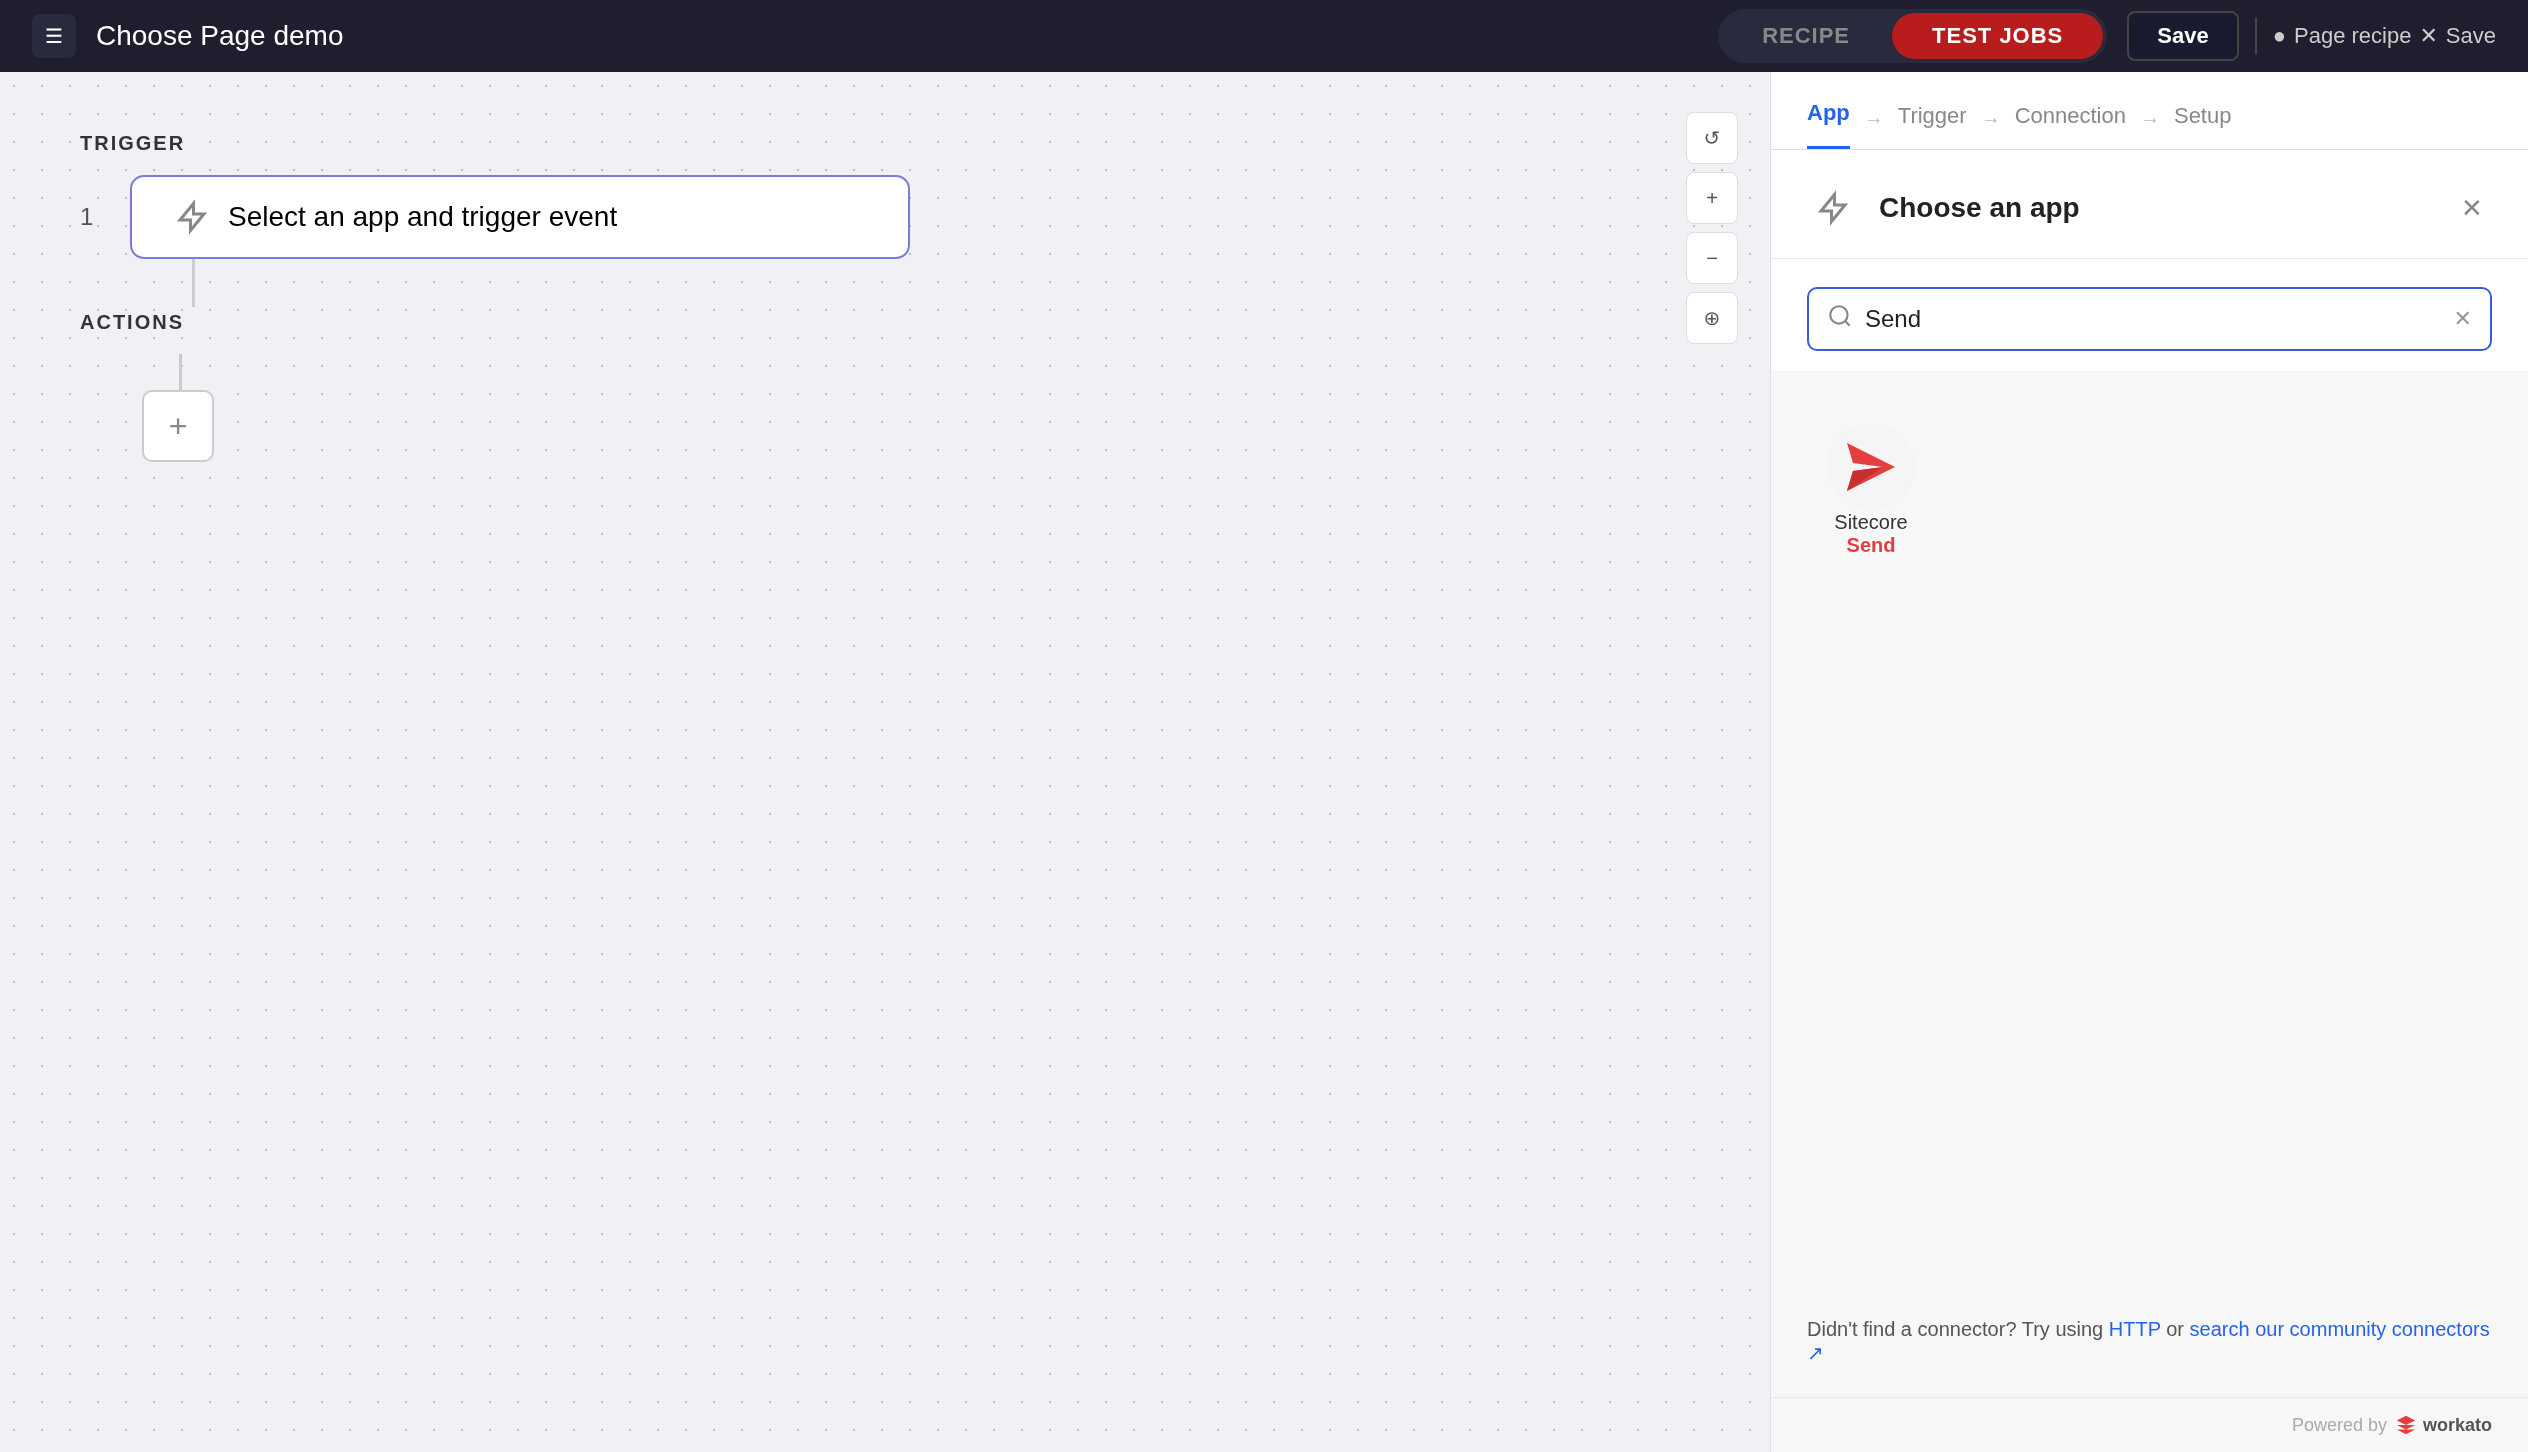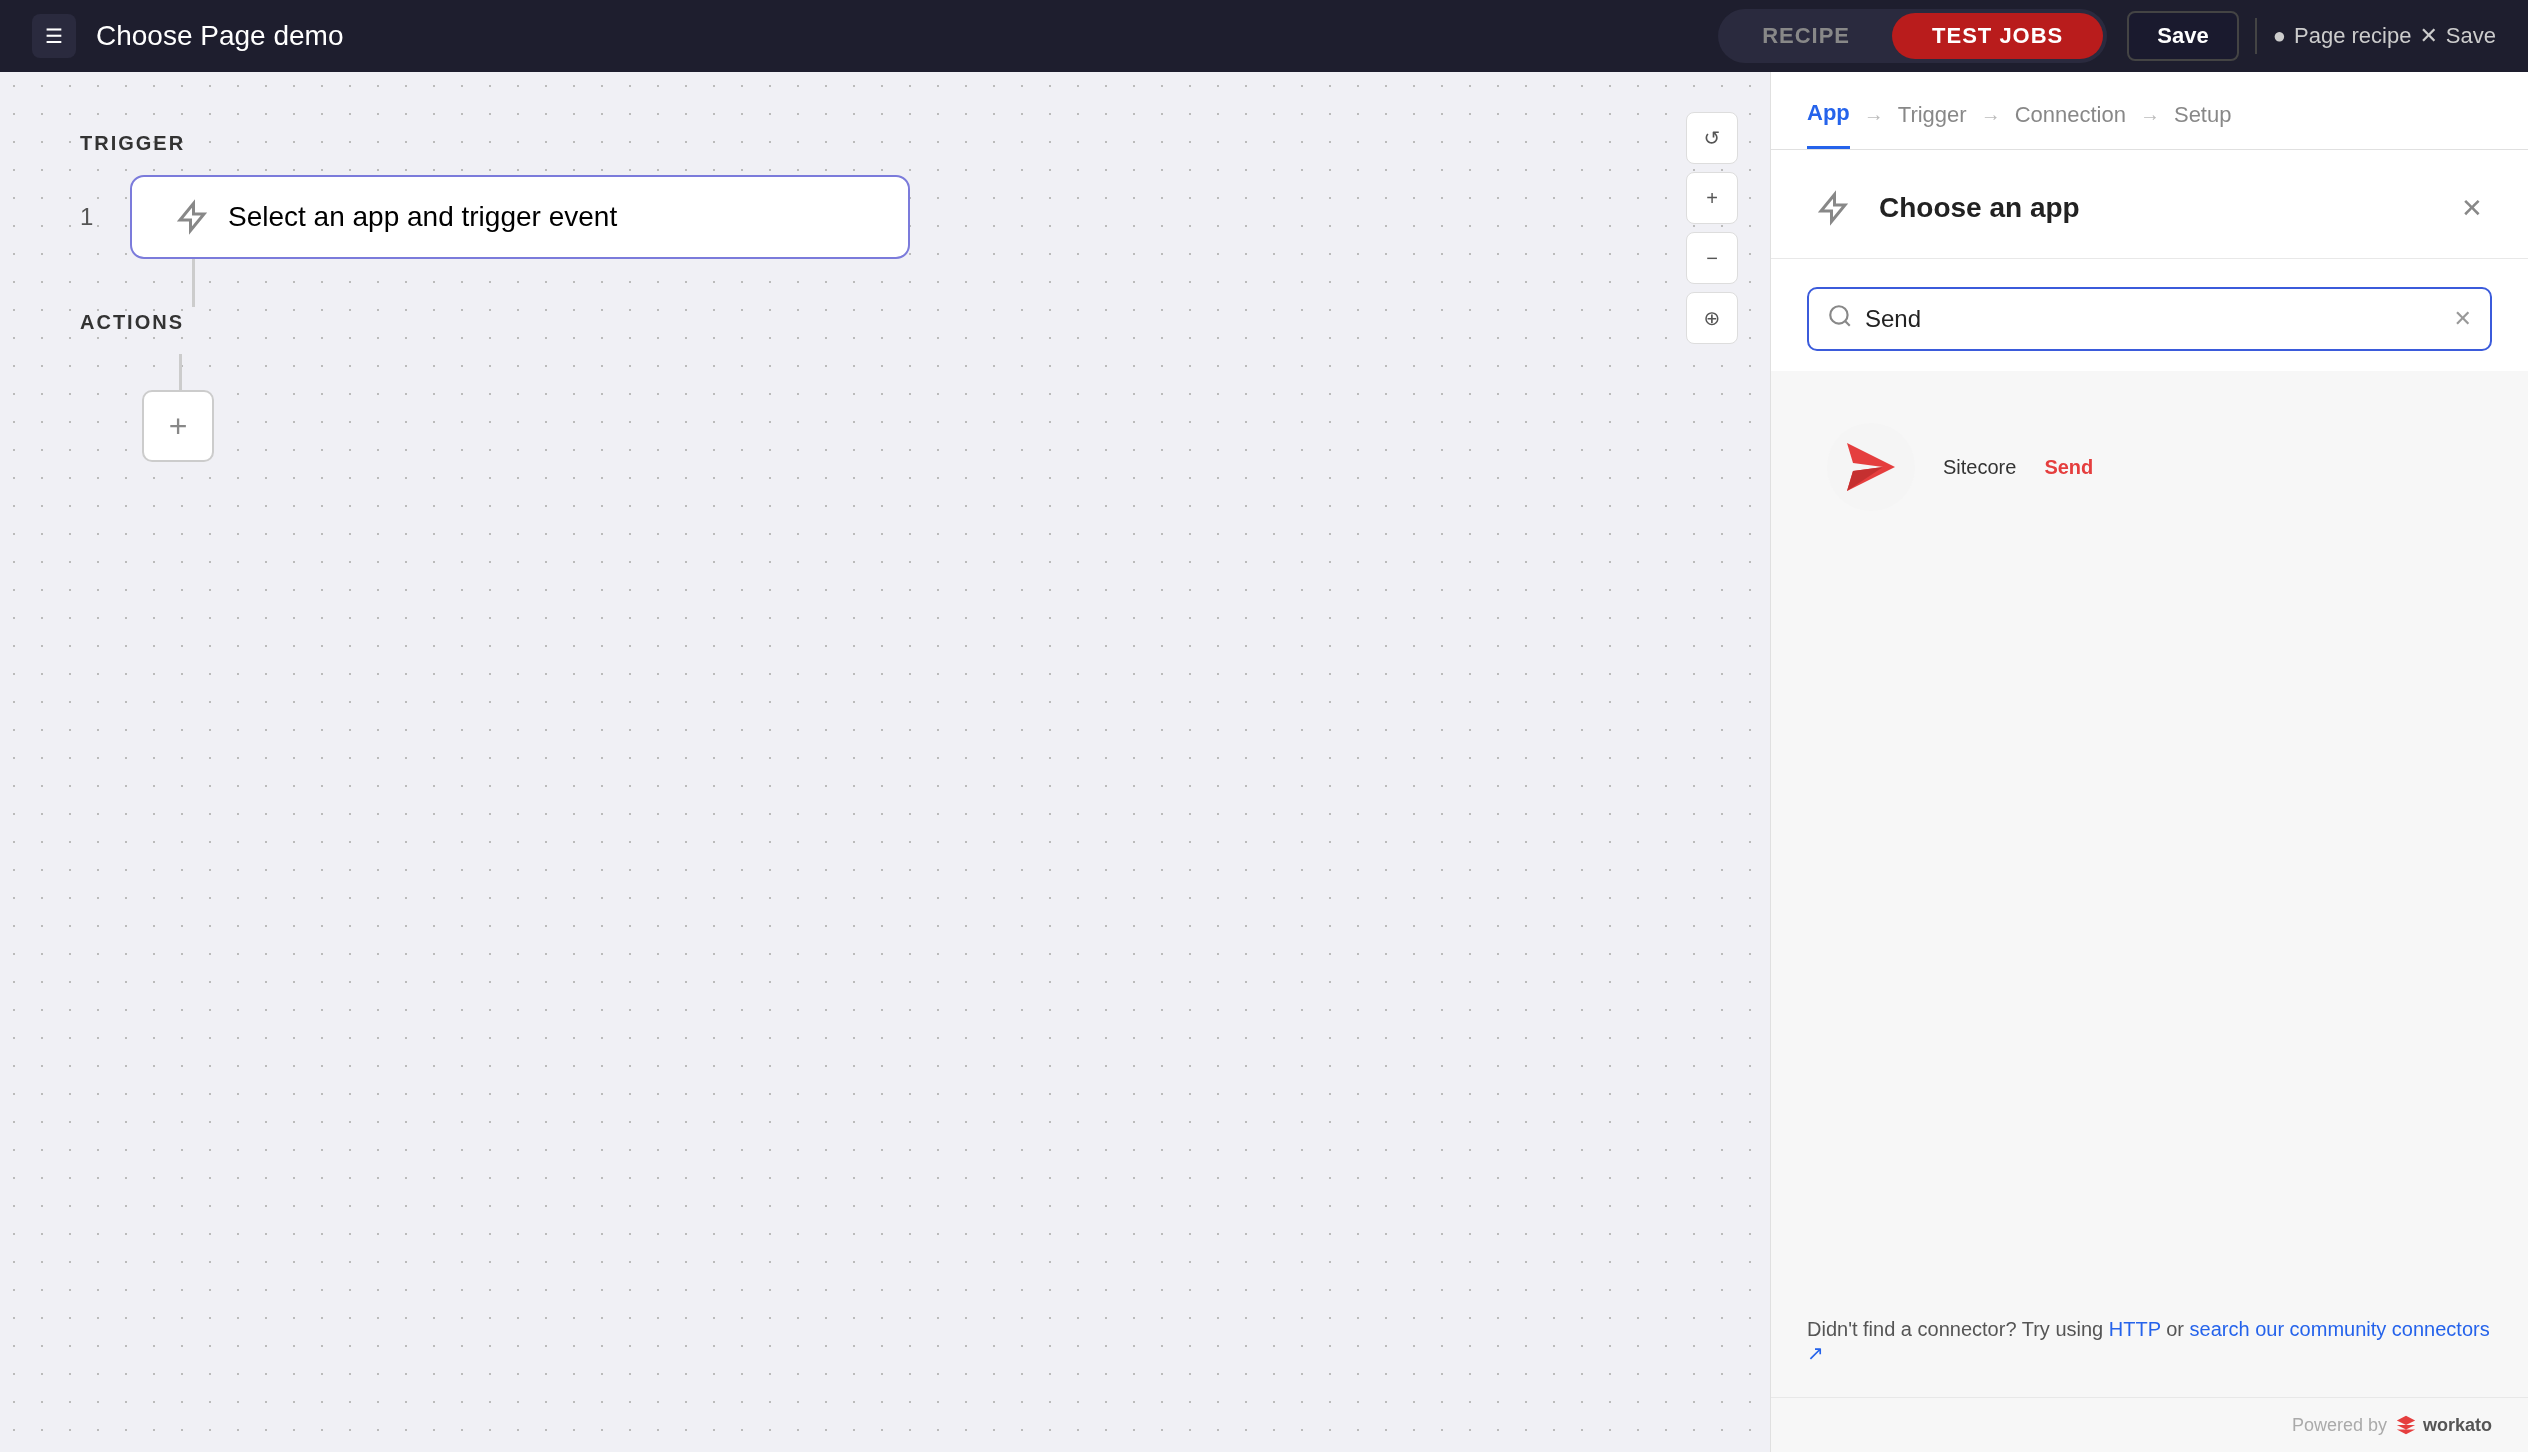--- a/index.html
+++ b/index.html
@@ -198,21 +198,21 @@
       width: 758px;
       background: #f7f7f7;
       border-left: 1px solid #e0e0e0;
       display: flex;
       flex-direction: column;
     }
 
     
     .panel-tabs {
       display: flex;
-      align-items: center;
+      align-items: flex-end;
       padding: 28px 36px 0;
       gap: 0;
       background: #fff;
       border-bottom: 1px solid #e0e0e0;
     }
     .panel-tab {
       font-size: 22px;
       color: #888;
       cursor: pointer;
       padding-bottom: 20px;
@@ -298,23 +298,23 @@
     .panel-body {
       flex: 1;
       padding: 32px 36px;
       overflow-y: auto;
       background: #f7f7f7;
     }
 
     
     .app-card {
       display: inline-flex;
-      flex-direction: row;
-      align-items: center;
-      gap: 28px;
+      flex-direction: column;
+      align-items: center;
+      gap: 0;
       padding: 20px;
       border-radius: 12px;
       cursor: pointer;
     }
     .app-name {
       font-size: 20px;
       color: #333;
       font-weight: 500;
     }
     .app-subtitle {

